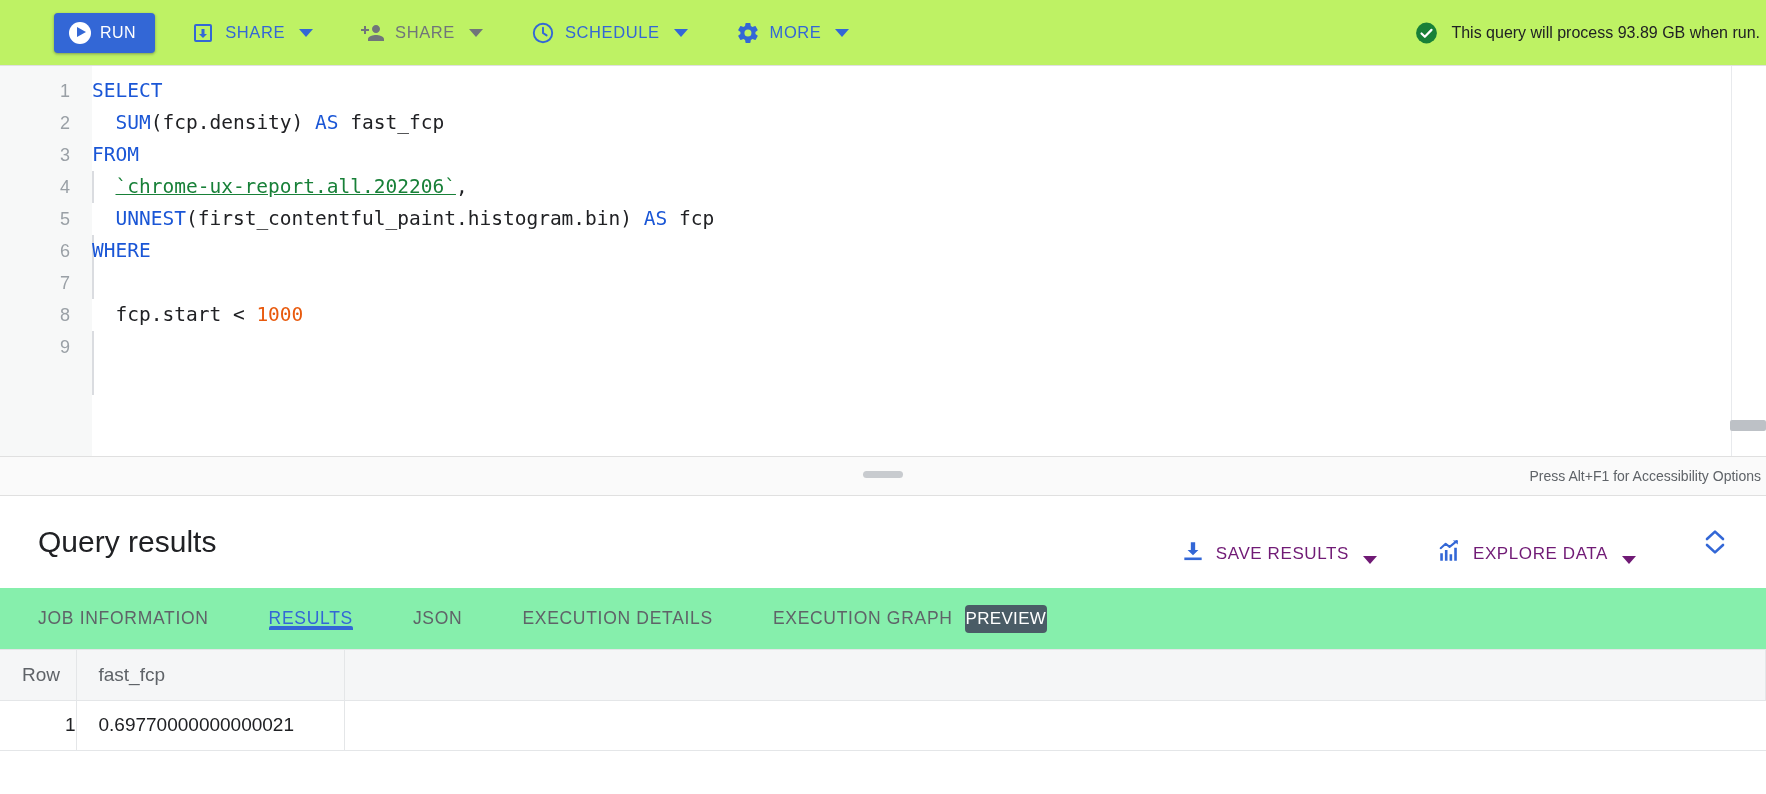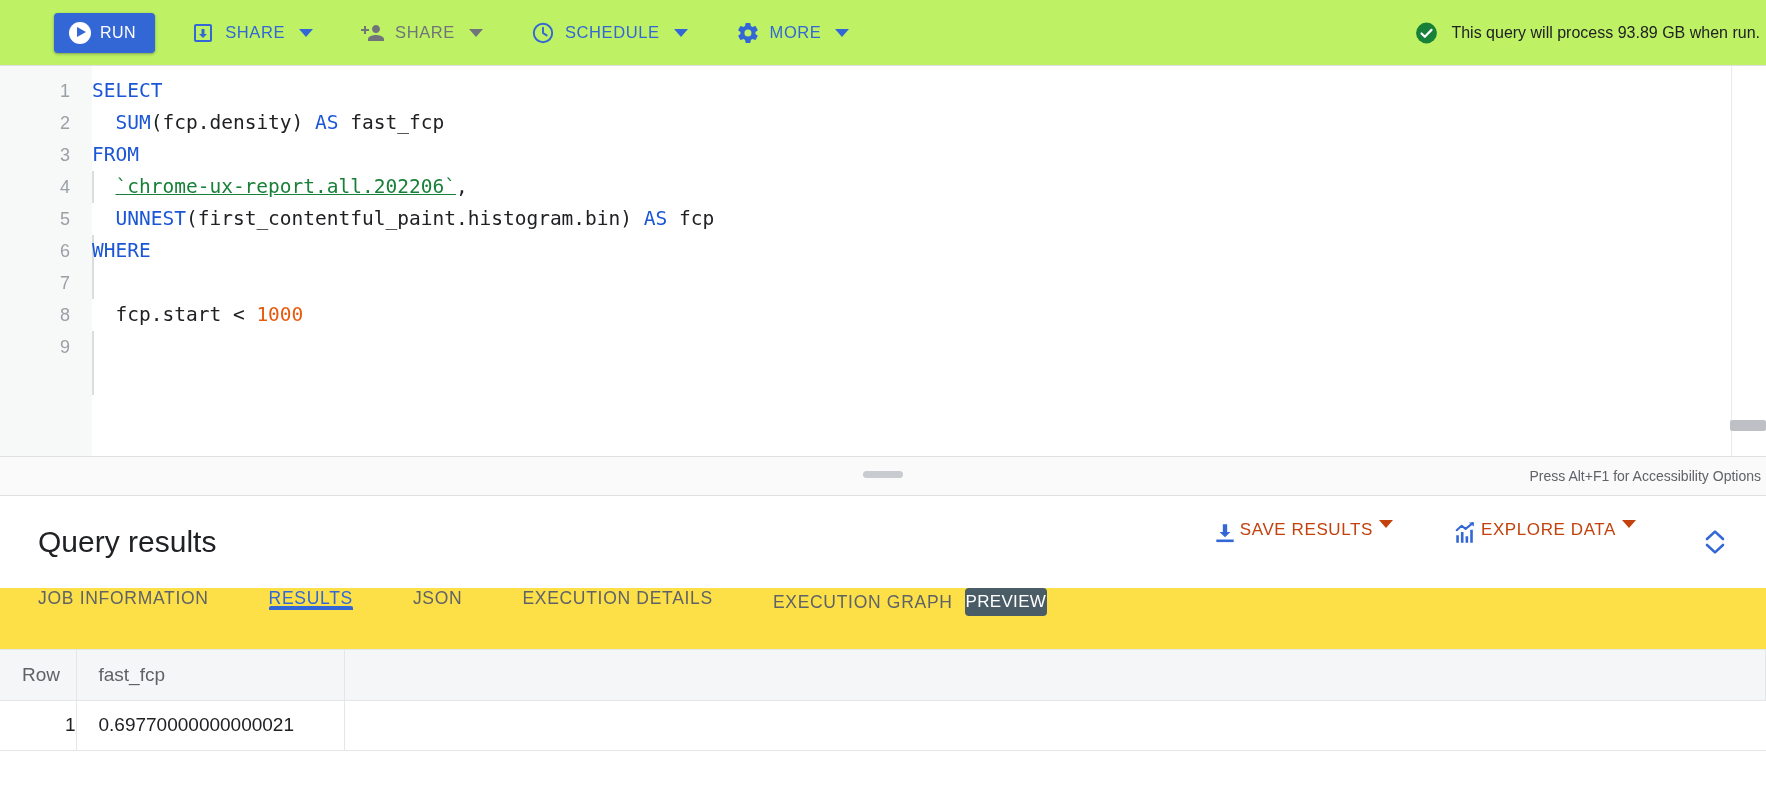--- a/index.html
+++ b/index.html
@@ -217,52 +217,52 @@
     letter-spacing: 0;
   }
   .rh-actions {
     position: absolute;
     right: 30px;
     display: flex;
     align-items: center;
   }
   .rh-btn {
     display: flex;
-    align-items: flex-start;
-    gap: 2px;
+    align-items: flex-end;
+    gap: 10px;
     height: 44px;
     padding: 0 12px;
     border-radius: 4px;
     font-size: 17px;
     font-weight: 500;
     letter-spacing: .6px;
-    color: #c2410c;
+    color: #701a75;
     cursor: pointer;
     user-select: none;
     margin-left: 36px;
     white-space: nowrap;
   }
   .rh-ico { width: 26px; height: 26px; flex: none; display: block; }
   .expand-btn {
     margin-left: 46px;
     width: 42px; height: 42px;
     display: flex;
     align-items: center;
     justify-content: center;
     cursor: pointer;
   }
 
   
   .tabs {
     position: relative;
     height: 62px;
-    background: #fde047;
+    background: #86efac;
     border-bottom: 1px solid #e4e6e8;
     display: flex;
-    align-items: flex-start;
+    align-items: center;
     box-sizing: border-box;
   }
   .tab {
     display: flex;
     align-items: center;
     gap: 12px;
     padding: 0 30px;
     font-size: 17.5px;
     font-weight: 500;
     letter-spacing: .7px;

